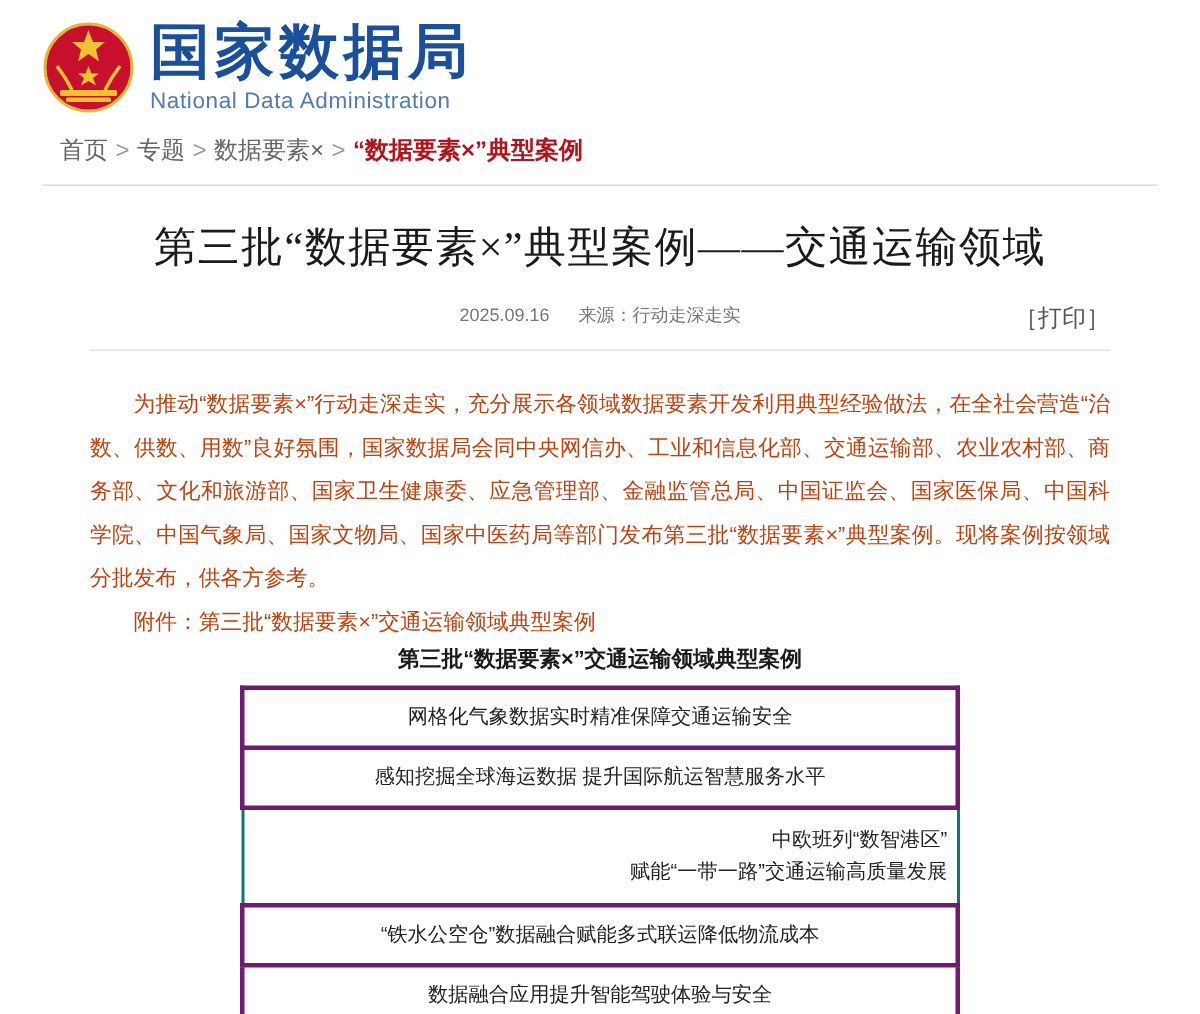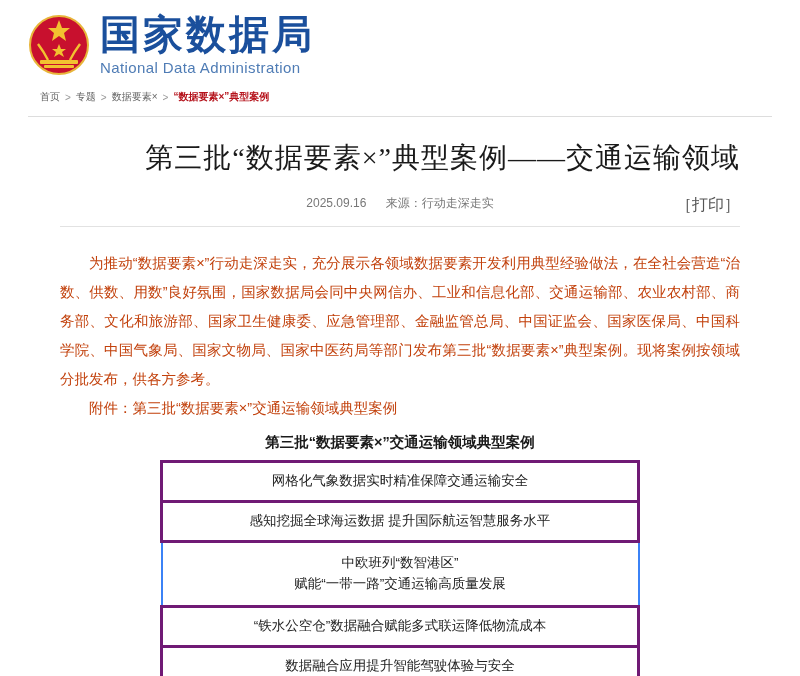--- a/index.html
+++ b/index.html
@@ -49,21 +49,21 @@
   .brand-en {
     font-size: 15px;
     color: #4f7cb5;
     letter-spacing: 0.4px;
     margin-top: 3px;
   }
 
   
   .breadcrumb {
     margin: 14px 0 0 40px;
-    font-size: 10px;
+    font-size: 16px;
     color: #666666;
     display: flex;
     align-items: center;
     gap: 5px;
   }
   .breadcrumb .sep { color: #999999; }
   .breadcrumb a {
     color: #666666;
     text-decoration: none;
   }
@@ -75,21 +75,21 @@
     margin: 12px 28px 0 28px;
     border: 0;
     border-top: 1px solid #dddddd;
   }
 
   
   .article {
     padding: 0 60px;
   }
   .article-title {
-    text-align: right;
+    text-align: center;
     font-family: "Liberation Serif", serif;
     font-size: 28px;
     font-weight: normal;
     color: #1a1a1a;
     margin: 22px 0 0 0;
     letter-spacing: 1px;
   }
   .meta-row {
     margin-top: 18px;
     position: relative;
@@ -122,38 +122,38 @@
   }
   .body-text p { margin: 0; }
   .indent { text-indent: 2em; }
 
   
   .table-title {
     text-align: center;
     font-weight: bold;
     font-size: 14.5px;
     color: #1a1a1a;
-    margin-top: 10px;
   }
   .case-table {
     width: 480px;
     margin: 8px auto 0 auto;
     border-collapse: collapse;
   }
   .case-table td {
     border: 3px solid #701a75;
     text-align: center;
     font-size: 13.5px;
     color: #222222;
     padding: 8px 6px;
     line-height: 1.55;
   }
   .case-table tr.highlight td {
-    border: 2px solid #3b82f6;
+    border: 2px solid #0f766e;
     padding: 10px 6px;
+    text-align: right;
   }
 </style>
 </head>
 <body>
 
 <div class="page">
 
   <div class="site-header">
     <div class="emblem">
       <svg class="emblem-svg" width="62" height="62" viewBox="0 0 62 62" aria-hidden="true">

